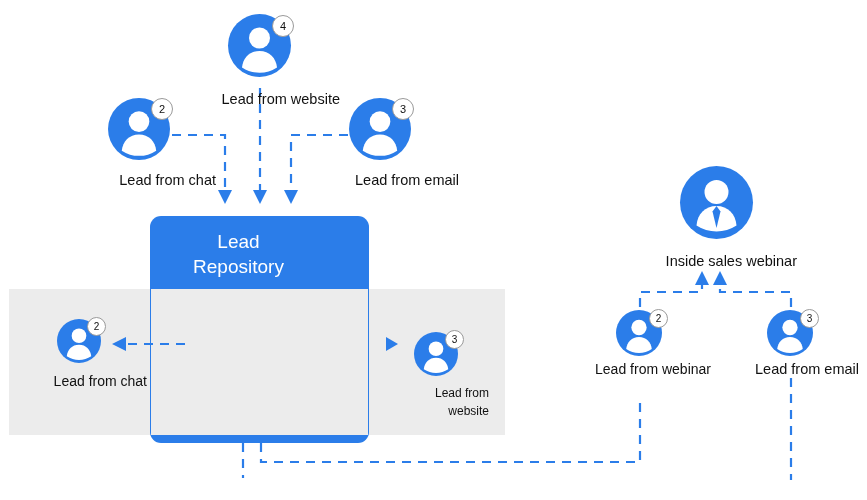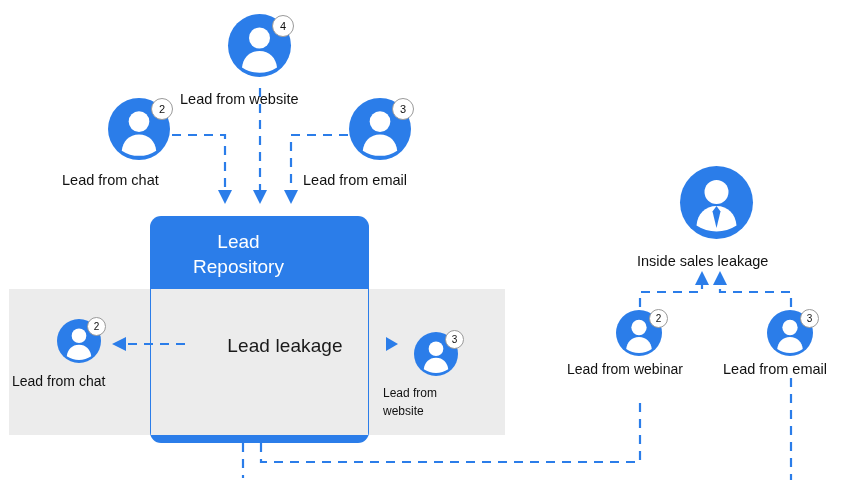--- a/index.html
+++ b/index.html
@@ -67,21 +67,21 @@
     background: #ffffff;
     border: 1px solid #9a9a9a;
     border-radius: 50%;
     color: #111111;
     text-align: center;
     font-size: 11px;
     font-weight: 400;
   }
   .av-label {
     position: absolute;
-    text-align: left;
+    text-align: right;
     font-size: 14.5px;
     color: #111111;
     line-height: 18px;
     white-space: pre-line;
   }
   
   #wires {
     position: absolute;
     left: 0; top: 0;
     width: 867px; height: 500px;
@@ -94,21 +94,20 @@
 <div id="stage">
 
   <div class="leakage-band"></div>
 
   <div class="repo-box"></div>
   <div class="repo-inner"></div>
   <div class="repo-title">
     <span>Lead</span><br>
     <span>Repository</span>
   </div>
-  <div class="leakage-label">Lead leakage</div>
 
   <svg id="wires" viewBox="0 0 867 500" xmlns="http://www.w3.org/2000/svg">
     <g stroke="#2b7de9" stroke-width="2.2" fill="none" stroke-dasharray="9 7" stroke-linecap="butt">
 
       <path d="M172 135 L225 135 L225 190"></path>
 
       <path d="M260 88 L260 190"></path>
 
       <path d="M348 135 L291 135 L291 190"></path>
 
@@ -196,21 +195,21 @@
   </div>
 
   <div>
     <div class="av-circle" style="left:680px; top:166px; width:73px; height:73px;">
       <svg class="av-svg" width="73" height="73" viewBox="0 0 73 73" aria-hidden="true">
         <circle cx="36.5" cy="26" r="12" fill="#ffffff"></circle>
         <path d="M36.5 40c-11.5 0-19 8-20 19.5 A36.5 36.5 0 0 0 56.5 59.5 C55.5 48 48 40 36.5 40Z" fill="#ffffff"></path>
         <path d="M36.5 40 L32.5 45.5 L36.5 62 L40.5 45.5 Z" fill="#2b7de9"></path>
       </svg>
     </div>
-    <div class="av-label" style="left:637px; top:252px; width:160px; font-size:14.5px;">Inside sales leakage</div>
+    <div class="av-label" style="left:637px; top:252px; width:160px; font-size:14.5px;">Inside sales webinar</div>
   </div>
 
   <div>
     <div class="av-circle" style="left:616px; top:310px; width:46px; height:46px;">
       <svg class="av-svg" width="46" height="46" viewBox="0 0 63 63" aria-hidden="true">
         <circle cx="31.5" cy="24" r="10.5" fill="#ffffff"></circle>
         <path d="M31.5 37c-10 0-16.5 7-17.5 16.5 A31.5 31.5 0 0 0 49 53.5 C48 44 41.5 37 31.5 37Z" fill="#ffffff"></path>
       </svg>
     </div>
     <div class="av-badge" style="left:649px; top:309px; width:19px; height:19px; line-height:17px; font-size:10px;">2</div>

